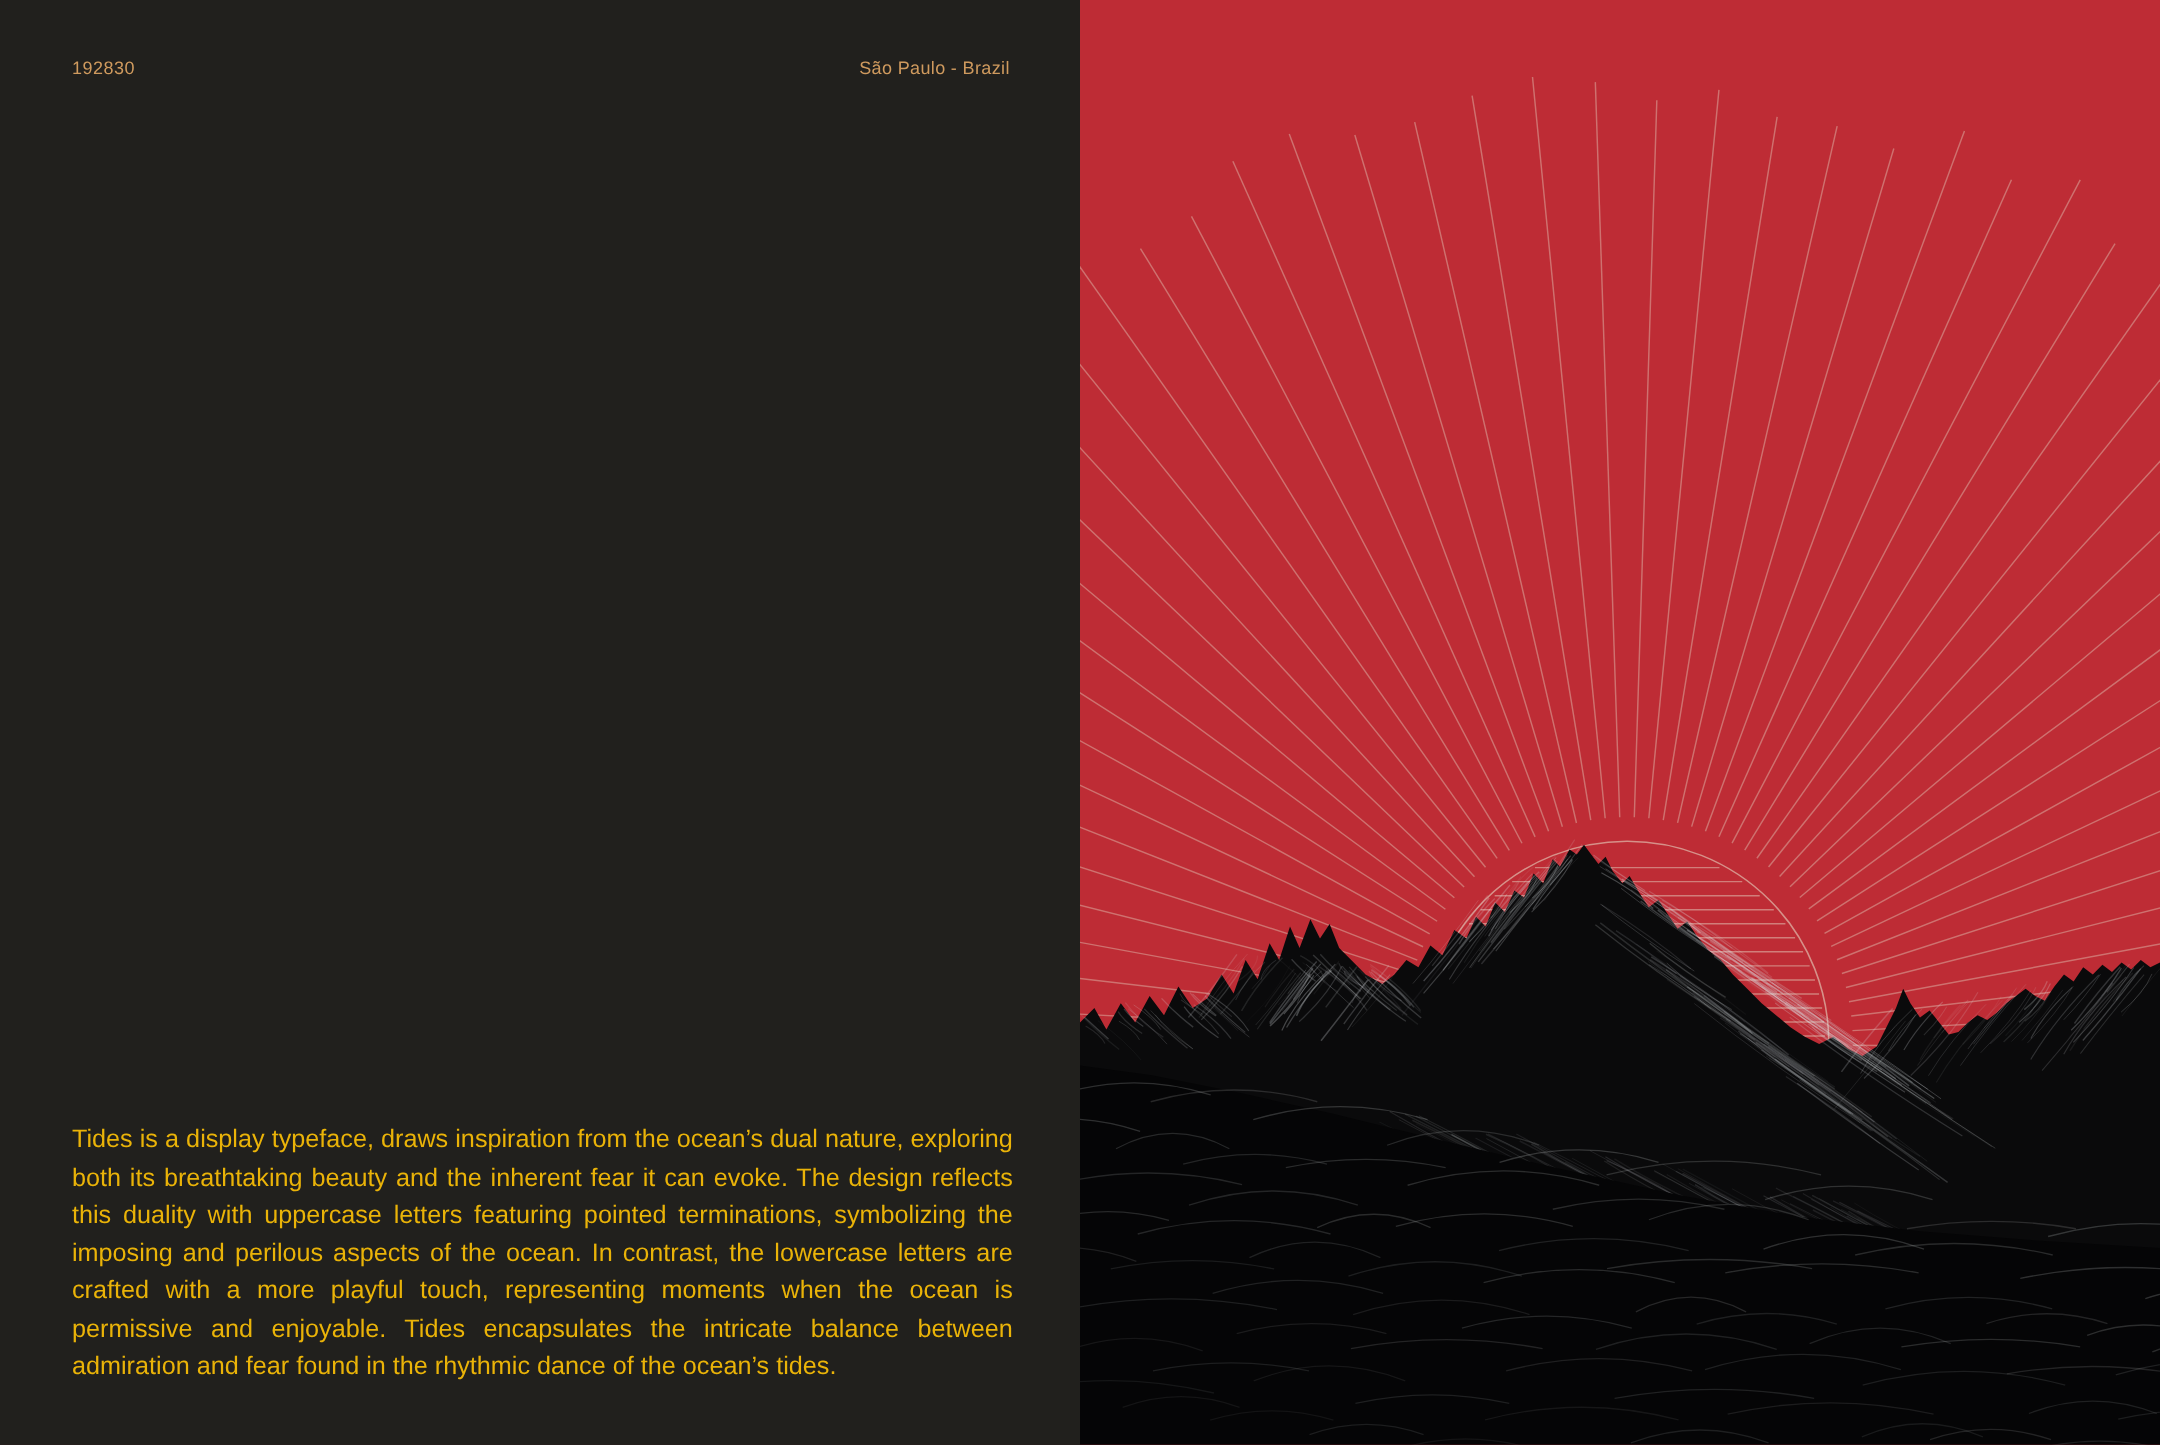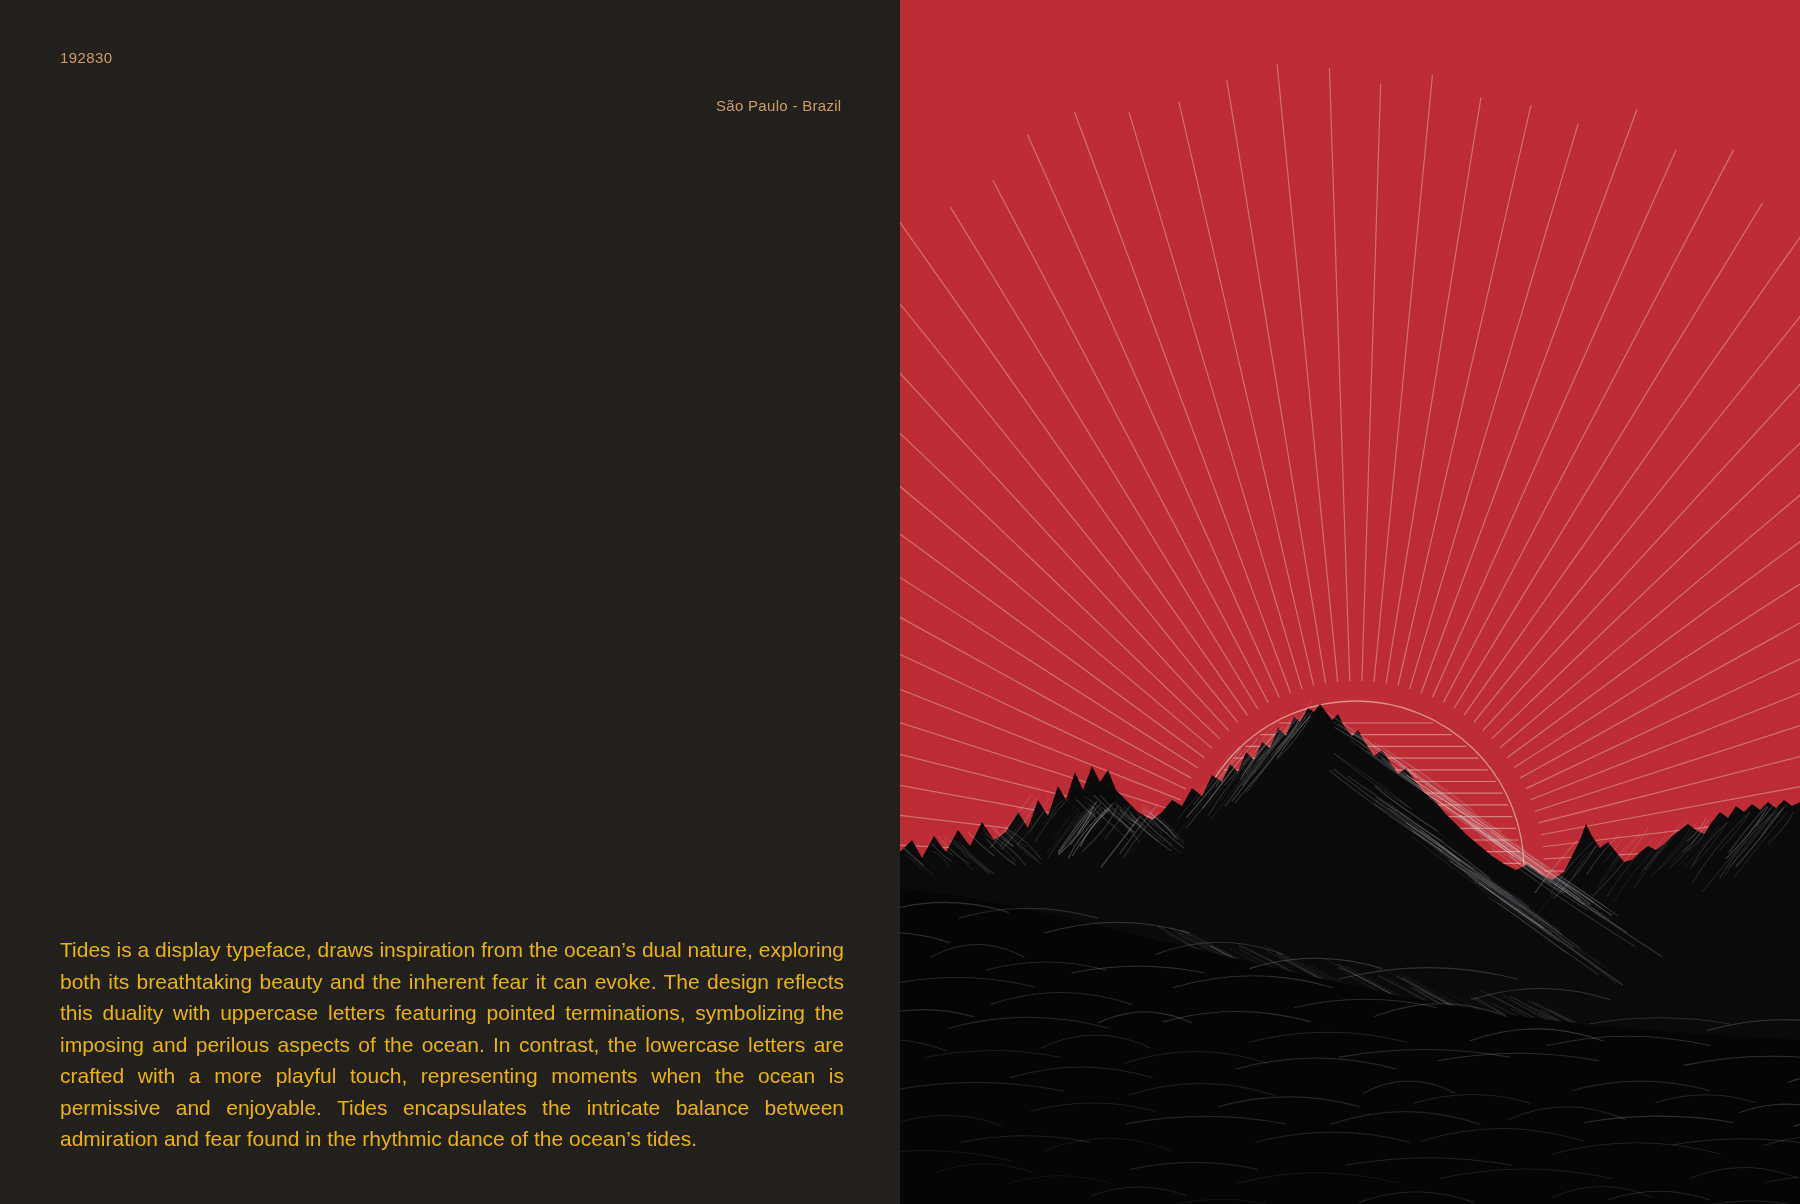--- a/index.html
+++ b/index.html
@@ -16,21 +16,21 @@
     flex:0 0 900px;
   }
   .ref-number{
     position:absolute;left:60px;top:49px;
     font-size:15px;letter-spacing:.4px;
     color:#cf9a5e;
   }
   .location{
     position:absolute;left:716px;top:49px;
     font-size:15px;letter-spacing:.3px;
-    color:#cf9a5e;white-space:nowrap;margin-top:48px;
+    color:#cf9a5e;white-space:nowrap;
   }
   .description{
     position:absolute;left:60px;top:934px;
     width:784px;margin:0;
     font-size:21px;line-height:31.5px;
     text-align:justify;
     color:#eab308;
   }
   .right-panel{
     position:relative;

